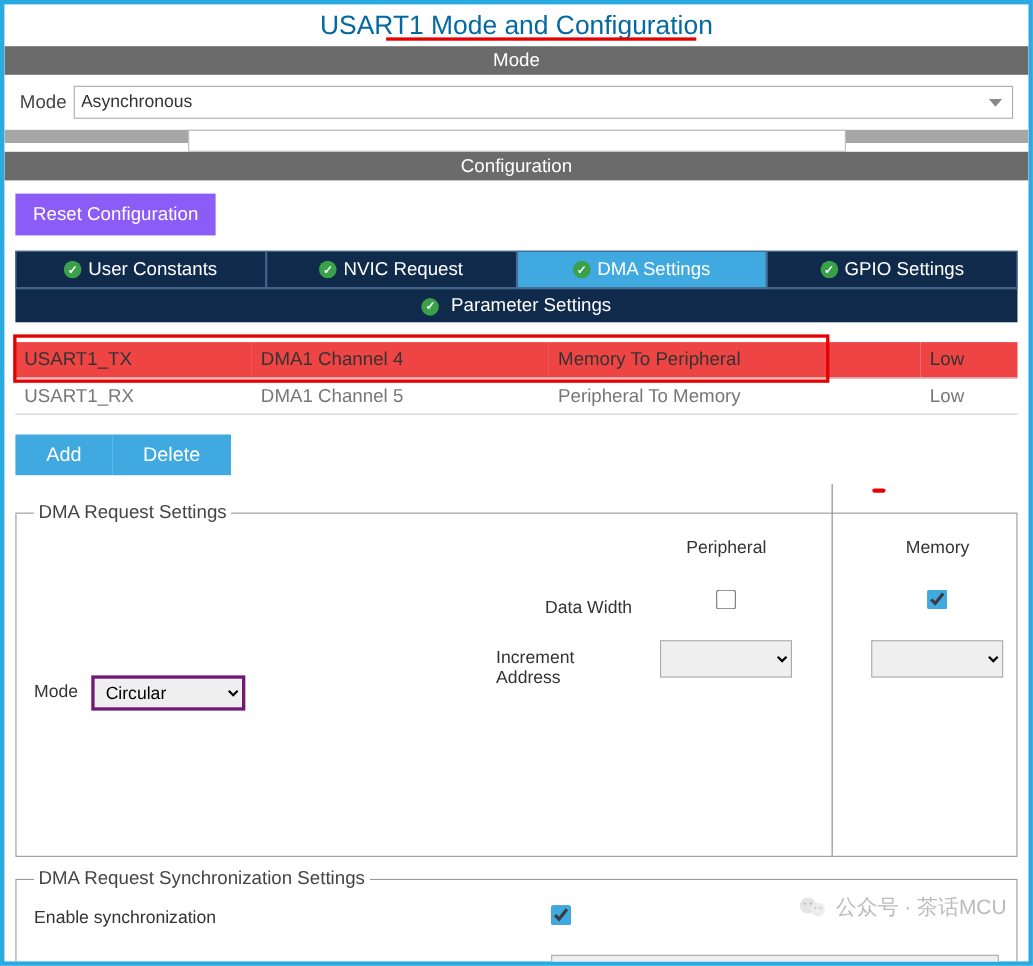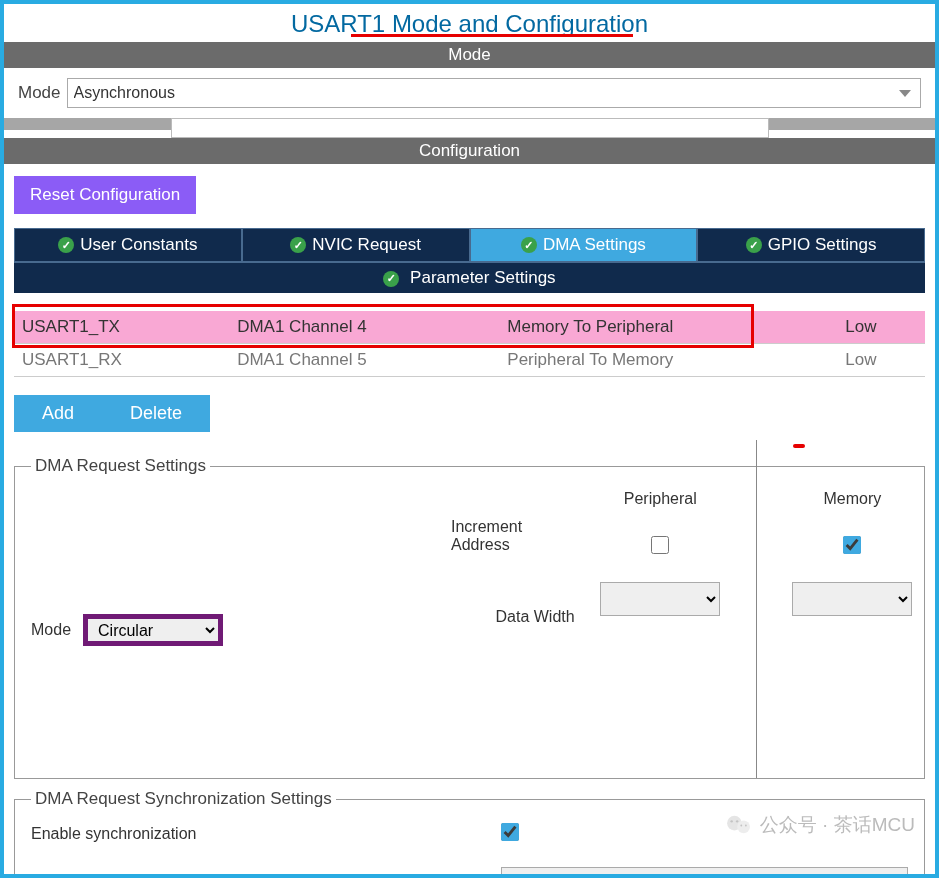--- a/index.html
+++ b/index.html
@@ -155,21 +155,21 @@
     border-collapse: collapse;
     width: 100%;
   }
   .dma-table td {
     padding: 6px 8px;
     font-size: 17px;
     color: #333;
     border-bottom: 1px solid #ccc;
   }
   .dma-table tr.selected {
-    background: #f9a8d4;
+    background: #ef4444;
   }
   .dma-table tr.struck td {
     color: #777;
   }
   .red-box {
     position: absolute;
     border: 3px solid #e60000;
     left: 8px;
     top: 300px;
     width: 742px;
@@ -195,21 +195,21 @@
   }
   legend {
     color: #444;
     font-size: 17px;
     padding: 0 4px;
   }
   .req-mode { display: flex; align-items: center; gap: 12px; flex: 0 0 280px; }
   .req-mode select {
     width: 140px;
     height: 32px;
-    border: 5px solid #701a75;
+    border: 3px solid #701a75;
     font-size: 16px;
     padding: 0 6px;
   }
   .dw-select {
     width: 120px;
     height: 34px;
     border: 1px solid #aaa;
     font-size: 16px;
     padding: 16px 6px;
     text-decoration: underline;
@@ -341,22 +341,22 @@
       <div style="flex:0 0 420px; display:flex; flex-direction:column; justify-content:center;">
         <div class="req-mode">
           <span>Mode</span>
           <select>
             <option>Circular</option>
           </select>
         </div>
       </div>
       <div style="flex:1; display:flex; align-items:flex-start; justify-content:flex-end; gap:30px;">
         <div style="display:flex; flex-direction:column; gap:28px; align-items:flex-end; padding-top:28px;">
+          <span style="padding-top:26px;">Data Width</span>
           <span>Increment Address</span>
-          <span style="padding-top:26px;">Data Width</span>
         </div>
         <div class="col-block" style="border-bottom:none;">
           <span class="hdr">Peripheral</span>
           <input type="checkbox" style="">
           <select class="dw-select">
             <option>Byte</option>
           </select>
         </div>
         <div class="vline"></div>
         <div class="col-block">

